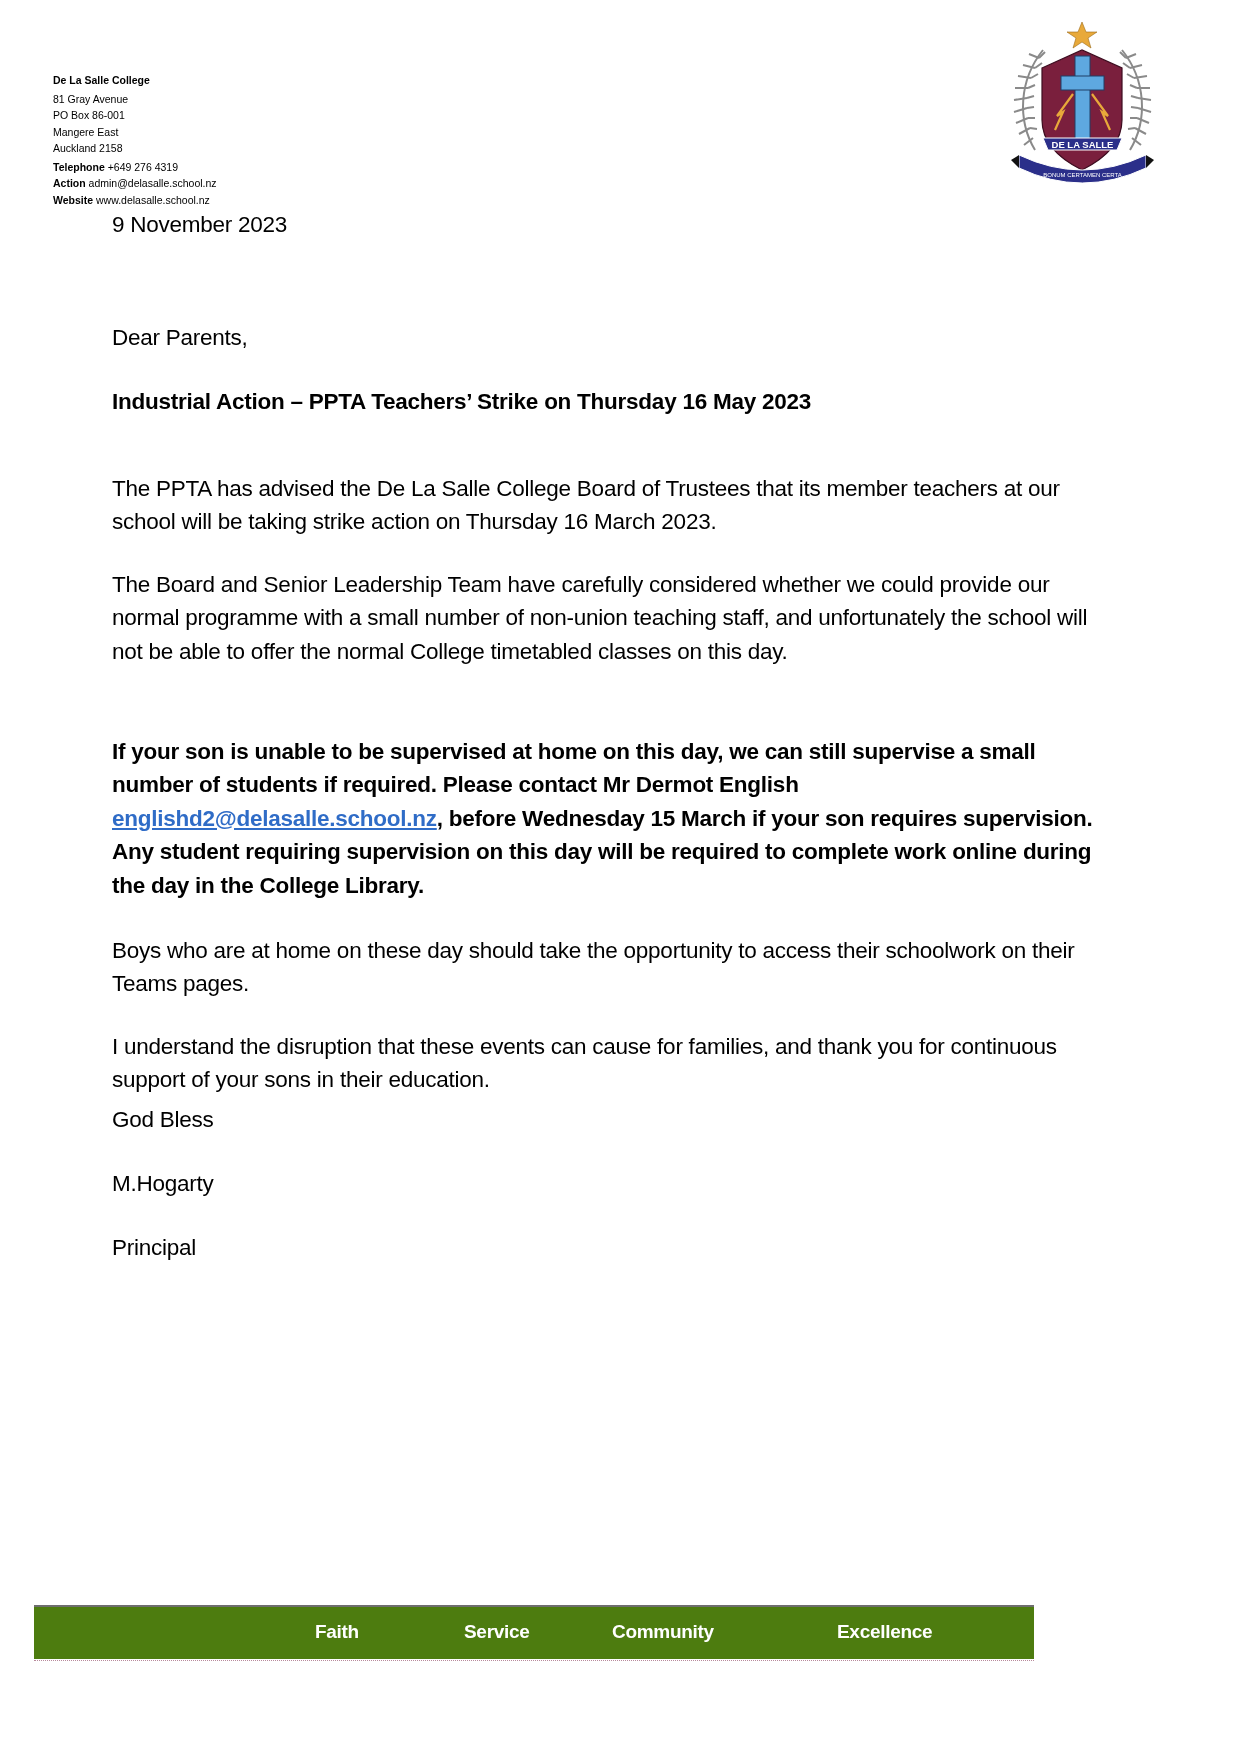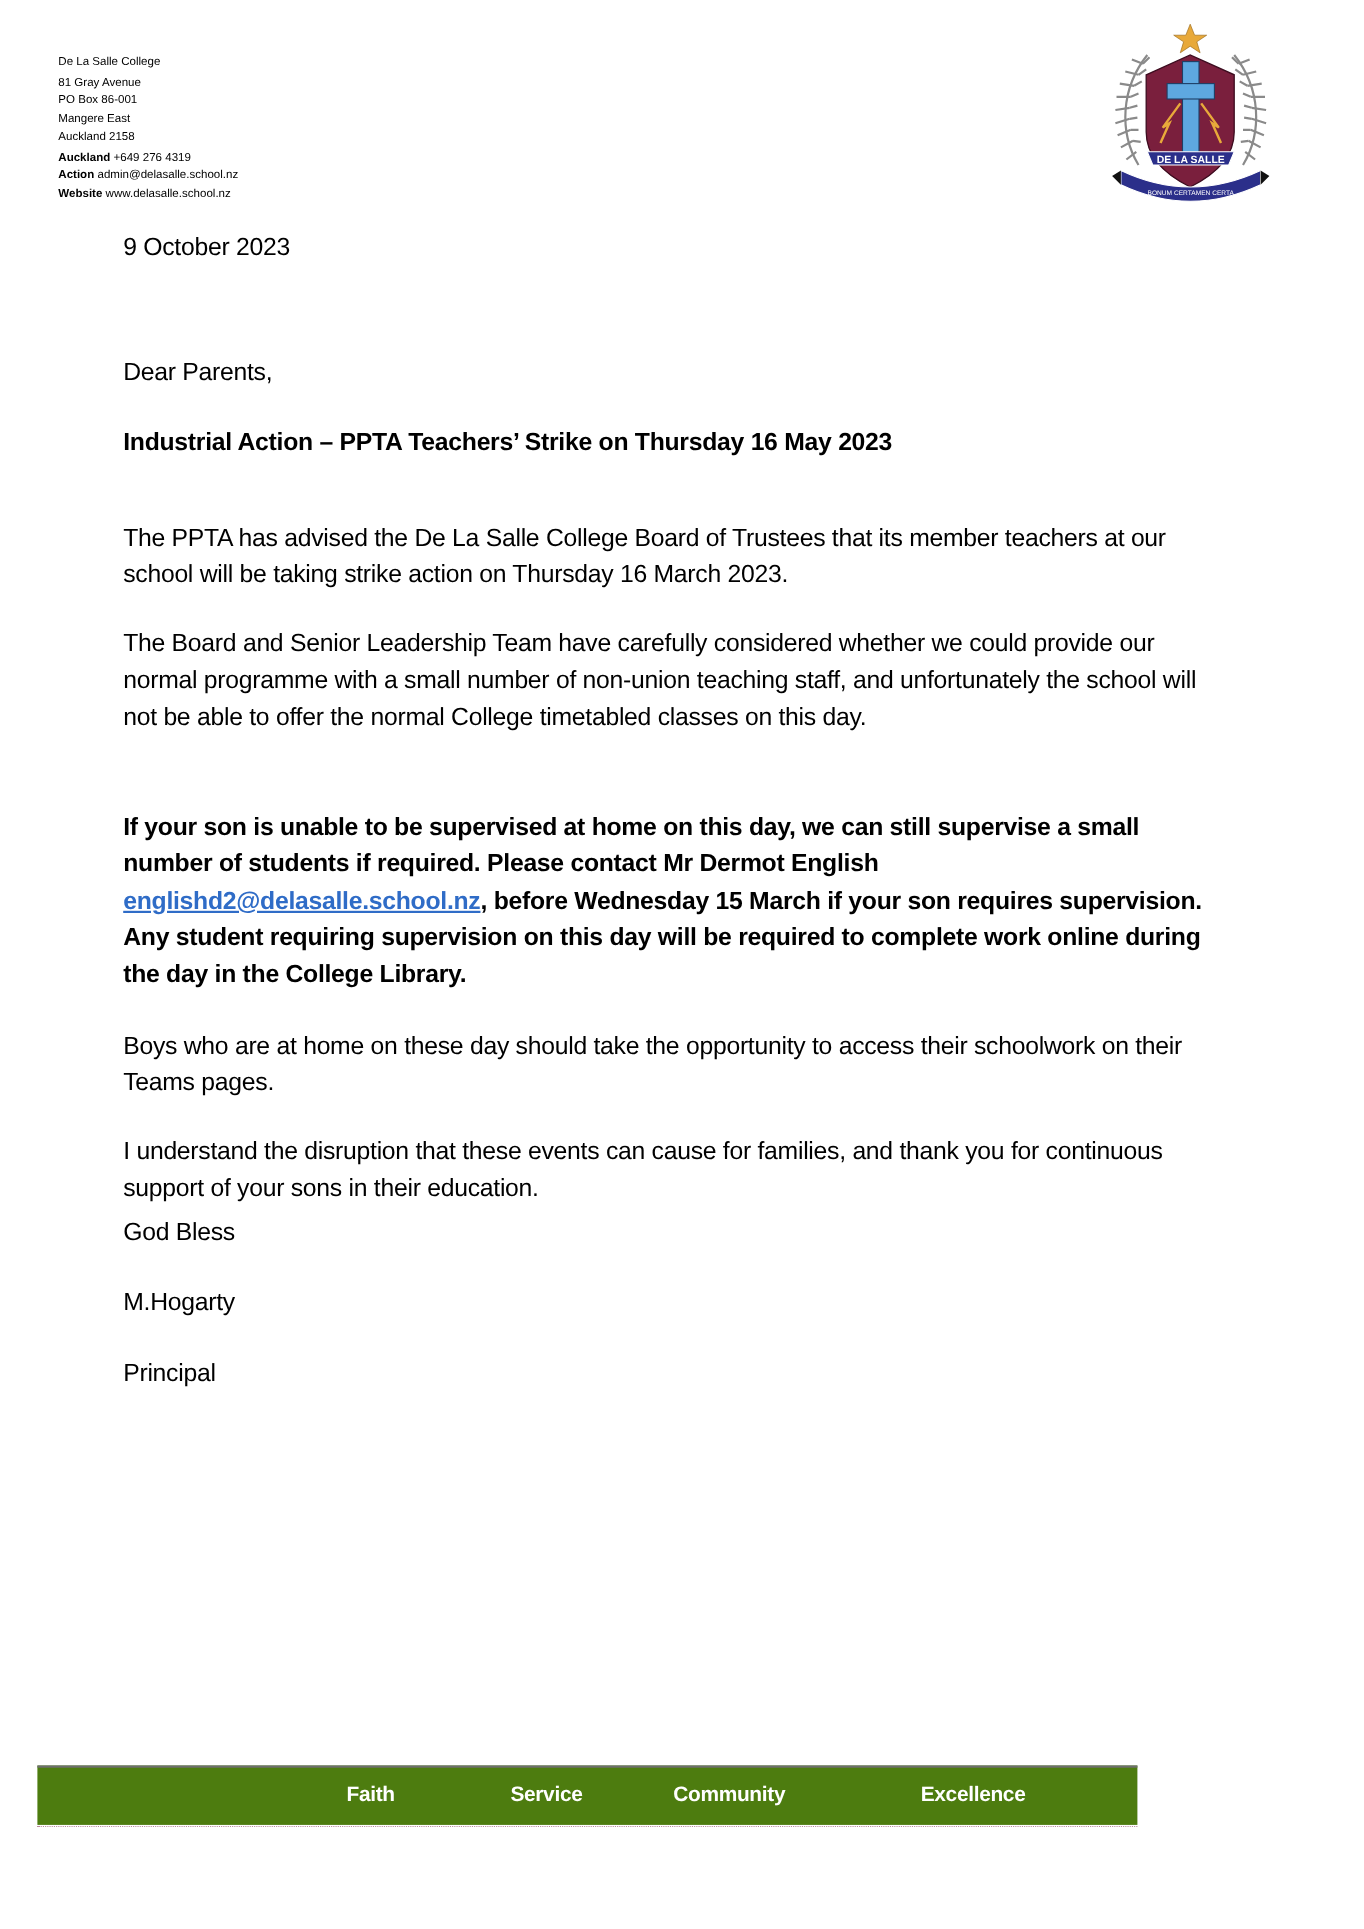--- a/index.html
+++ b/index.html
@@ -16,22 +16,23 @@
     color: #000000;
   }
   .letterhead {
     position: absolute;
     left: 53px;
     top: 48px;
     font-size: 10.5px;
     line-height: 16.5px;
   }
   .letterhead .org {
-    font-weight: normal;
+    font-weight: bold;
     margin-bottom: 2px;
+    margin-top: 24px;
   }
   .letterhead .addr-line {
     display: block;
   }
   .letterhead .contact-line {
     display: block;
   }
   .letterhead .contact-gap {
     margin-top: 2px;
   }
@@ -101,21 +102,21 @@
 </head>
 <body>
 
 <div class="letterhead">
   <div class="org">De La Salle College</div>
   <span class="addr-line">81 Gray Avenue</span>
   <span class="addr-line">PO Box 86-001</span>
   <span class="addr-line">Mangere East</span>
   <span class="addr-line">Auckland 2158</span>
   <span class="contact-line contact-gap">
-    <b>Auckland</b>
+    <b>Telephone</b>
     <span>+649 276 4319</span>
   </span>
   <span class="contact-line">
     <b>Action</b>
     <span>admin@delasalle.school.nz</span>
   </span>
   <span class="contact-line">
     <b>Website</b>
     <span>www.delasalle.school.nz</span>
   </span>
@@ -149,21 +150,21 @@
     <path d="M38 118 L117 118 L112 130 L43 130 Z" fill="#2b2f8a" stroke="#ffffff" stroke-width="1"></path>
     <text x="77.5" y="128" text-anchor="middle" font-family="Liberation Sans, sans-serif" font-size="9.5" font-weight="bold" fill="#ffffff">DE LA SALLE</text>
 
     <path d="M14 135 Q 77 165 141 135 L 141 148 Q 77 178 14 148 Z" fill="#2b2f8a" stroke="#ffffff" stroke-width="1"></path>
     <path d="M14 135 L6 140 L14 148 Z" fill="#111"></path>
     <path d="M141 135 L149 140 L141 148 Z" fill="#111"></path>
     <text x="77.5" y="157" text-anchor="middle" font-family="Liberation Sans, sans-serif" font-size="6" fill="#ffffff">BONUM CERTAMEN CERTA</text>
   </svg>
 </div>
 
-<div class="letter date">9 October 2023</div>
+<div class="letter date">9 November 2023</div>
 <div class="letter salutation">Dear Parents,</div>
 <div class="letter subject">Industrial Action – PPTA Teachers’ Strike on Thursday 16 May 2023</div>
 <p class="letter p1">The PPTA has advised the De La Salle College Board of Trustees that its member teachers at our school will be taking strike action on Thursday 16 March 2023.</p>
 <p class="letter p2">The Board and Senior Leadership Team have carefully considered whether we could provide our normal programme with a small number of non-union teaching staff, and unfortunately the school will not be able to offer the normal College timetabled classes on this day.</p>
 <p class="letter p3"><span>If your son is unable to be supervised at home on this day, we can still supervise a small number of students if required. Please contact Mr Dermot English </span><a class="email-link">englishd2@delasalle.school.nz</a><span>, before Wednesday 15 March if your son requires supervision. Any student requiring supervision on this day will be required to complete work online during the day in the College Library.</span></p>
 <p class="letter p4">Boys who are at home on these day should take the opportunity to access their schoolwork on their Teams pages.</p>
 <p class="letter p5">I understand the disruption that these events can cause for families, and thank you for continuous support of your sons in their education.</p>
 <div class="letter closing">God Bless</div>
 <div class="letter signature">M.Hogarty</div>
 <div class="letter title">Principal</div>

